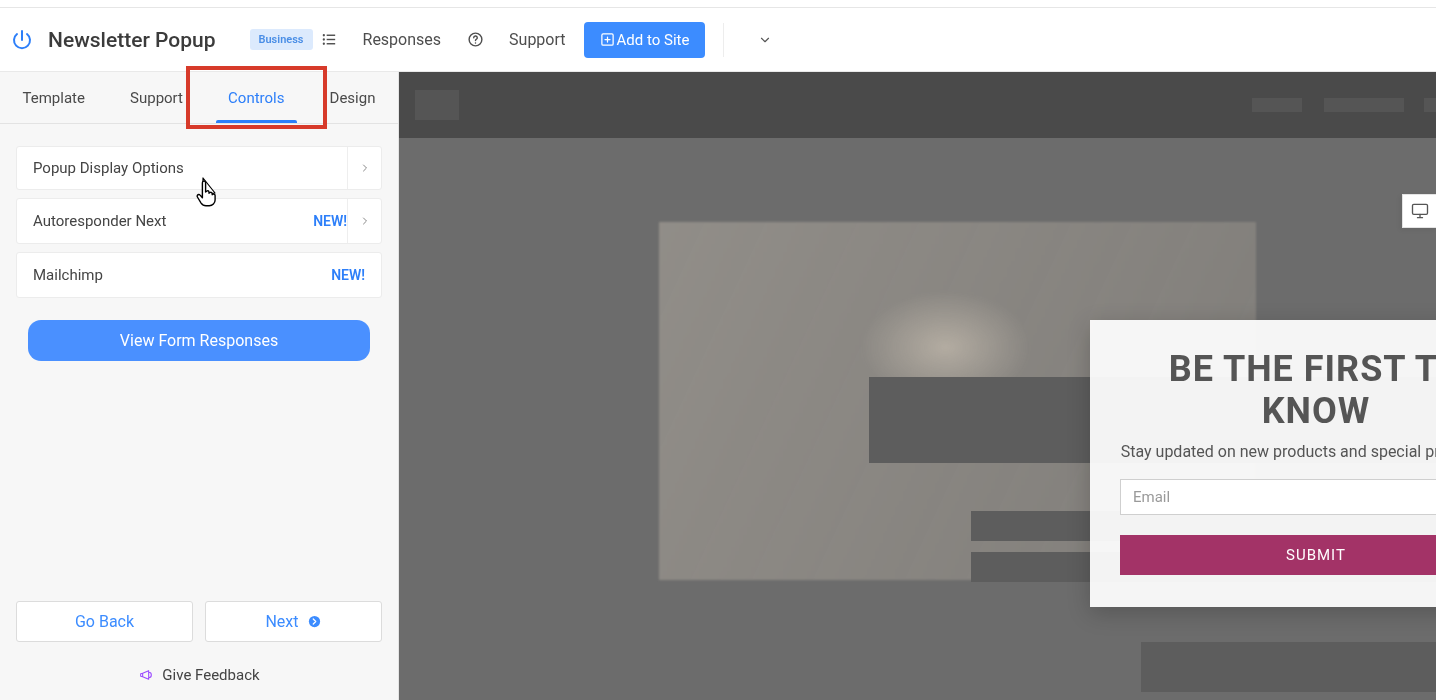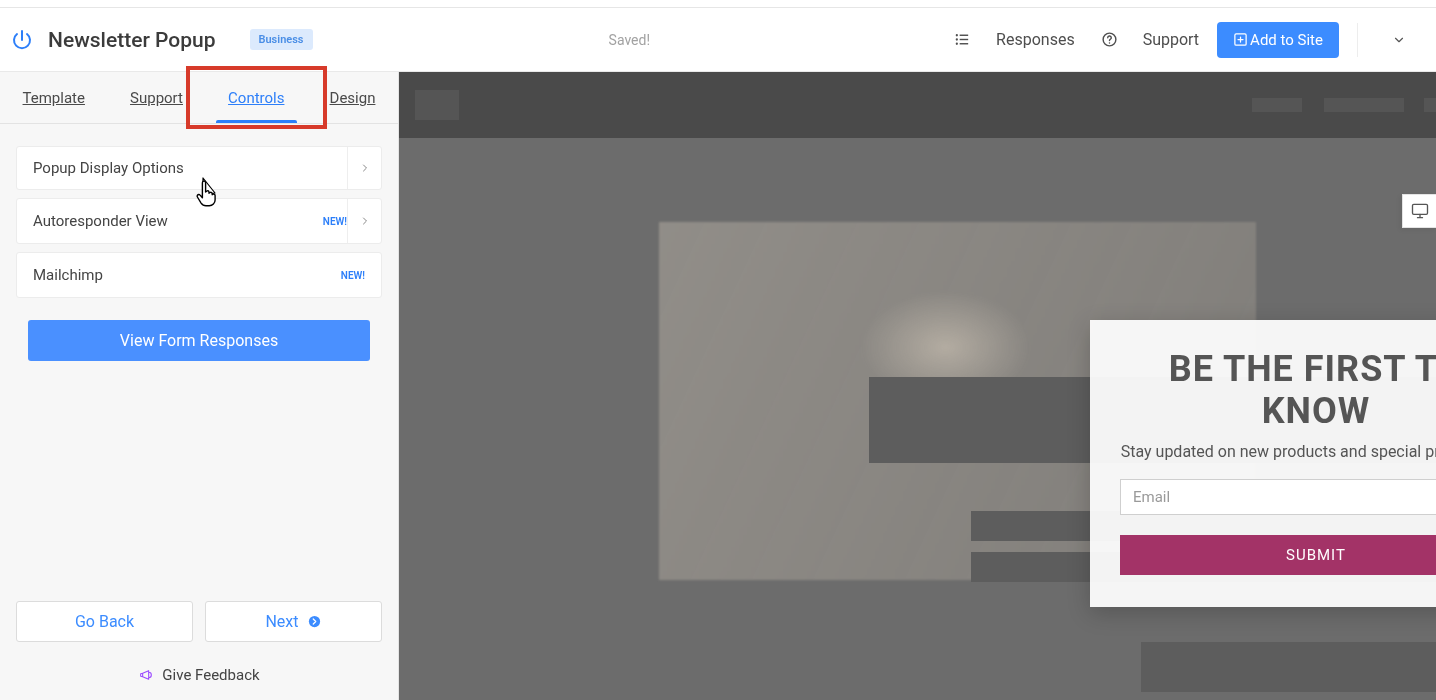--- a/index.html
+++ b/index.html
@@ -18,33 +18,33 @@
   .hdr-link { display: flex; align-items: center; gap: 25px; color: #4e4e4e; font-size: 16px; padding: 6px 8px; cursor: pointer; }
   .hdr-link svg { width:17px; height:17px; }
   .btn-primary { display: flex; align-items: center; gap: 2px; background: #3c8cff; color: #fff; font-size: 15px; padding: 9px 16px; border-radius: 4px; cursor: pointer; }
   .hdr-divider { width:1px; height:34px; background:#ededed; margin:0 8px; }
   .dropdown-stub { display:flex; align-items:center; justify-content:center; padding:10px 16px; cursor:pointer; }
 
   
   .body-wrap { display: flex; height: calc(100% - 72px); }
   .sidebar { width: 399px; background: #f7f7f7; border-right: 1px solid #e4e4e4; display: flex; flex-direction: column; }
   .tabs { display: flex; height: 52px; border-bottom: 1px solid #e3e3e3; position: relative; }
-  .tab { flex: 1 1 auto; display: flex; align-items: center; justify-content: center; font-size: 15px; color: #4a4a4a; cursor: pointer; position: relative; text-decoration: underline; }
+  .tab { flex: 1 1 auto; display: flex; align-items: center; justify-content: center; font-size: 15px; color: #4a4a4a; cursor: pointer; position: relative; }
   .tab-active { color: #2d7ff9; }
   .tab-active::after { content:""; position:absolute; left:10px; right:10px; bottom:0; height:3px; background:#2d7ff9; border-radius:2px 2px 0 0; }
   .red-outline { position:absolute; border:4px solid #d73a2a; pointer-events:none; top:-6px; bottom:-6px; left:-20px; right:-20px; }
 
   .panel-list { padding: 22px 16px 0 16px; display:flex; flex-direction:column; gap:8px; }
   .panel-item { background:#ffffff; border:1px solid #ececec; height:44px; display:flex; align-items:center; padding:0 16px; border-radius:3px; cursor:pointer; font-size:15px; color:#444; position:relative; }
   .panel-item.tall { height:46px; }
-  .panel-item .badge-new { color:#2d7ff9; font-weight:600; font-size:10px; margin-left:auto; }
+  .panel-item .badge-new { color:#2d7ff9; font-weight:600; font-size:14px; margin-left:auto; }
   .panel-item .chev-wrap { width:34px; border-left:1px solid #eee; height:100%; display:flex; align-items:center; justify-content:center; margin-left:12px; margin-right:-16px; }
   .panel-item .badge-new + .chev-wrap { margin-left:0; }
 
-  .btn-block { margin:22px 28px 0 28px; background:#4a90ff; color:#fff; font-size:16px; text-align:center; padding:11px 0; border-radius:3px; cursor:pointer; }
+  .btn-block { margin:22px 28px 0 28px; background:#4a90ff; color:#fff; font-size:16px; text-align:center; padding:11px 0; border-radius:13px; cursor:pointer; }
 
   .sidebar-footer { margin-top:auto; padding:0 16px 10px 16px; }
   .footer-btns { display:flex; gap:12px; margin-bottom:18px; }
   .btn-outline { flex:1; border:1px solid #dcdcdc; background:#fff; color:#3c8cff; font-size:16px; padding:10px 0; border-radius:3px; text-align:center; display:flex; align-items:center; justify-content:center; gap:8px; cursor:pointer; }
   .give-feedback { display:flex; align-items:center; justify-content:center; gap:8px; color:#444; font-size:15px; cursor:pointer; padding:6px 0; }
   .give-feedback svg { color:#9b4aff; }
 
   
   .canvas { flex:1; position:relative; background:#6c6c6c; }
   .canvas .darkbar { position:absolute; left:0; right:0; top:0; height:66px; background:#4a4a4a; }
@@ -91,21 +91,20 @@
   <div class="logo">
     <svg viewBox="0 0 24 24" width="24" height="24">
         <g fill="none" stroke="#2d7ff9" stroke-width="2" stroke-linecap="round">
           <path d="M12 3v9"></path>
           <path d="M7 6a8 8 0 1 0 10 0"></path>
         </g>
       </svg>
   </div>
   <div class="page-title">Newsletter Popup</div>
   <div class="plan-pill">Business</div>
-  <div class="saved">Saved!</div>
 
   <div class="hdr-right">
     <div class="hdr-link">
       <svg viewBox="0 0 24 24">
           <g fill="#4e4e4e">
             <circle cx="4" cy="6" r="1.6"></circle>
             <circle cx="4" cy="12" r="1.6"></circle>
             <circle cx="4" cy="18" r="1.6"></circle>
             <rect x="8" y="5" width="12" height="2"></rect>
             <rect x="8" y="11" width="12" height="2"></rect>
@@ -161,21 +160,21 @@
     <div class="panel-list">
       <div class="panel-item">
         <span>Popup Display Options</span>
         <div class="chev-wrap" style="margin-left:auto;">
           <svg viewBox="0 0 24 24" width="12" height="12">
               <path d="M9 6l6 6-6 6" fill="none" stroke="#888" stroke-width="2" stroke-linecap="round" stroke-linejoin="round"></path>
             </svg>
         </div>
       </div>
       <div class="panel-item tall">
-        <span>Autoresponder View</span>
+        <span>Autoresponder Next</span>
         <span class="badge-new">NEW!</span>
         <div class="chev-wrap">
           <svg viewBox="0 0 24 24" width="12" height="12">
               <path d="M9 6l6 6-6 6" fill="none" stroke="#888" stroke-width="2" stroke-linecap="round" stroke-linejoin="round"></path>
             </svg>
         </div>
       </div>
       <div class="panel-item tall">
         <span>Mailchimp</span>
         <span class="badge-new">NEW!</span>

